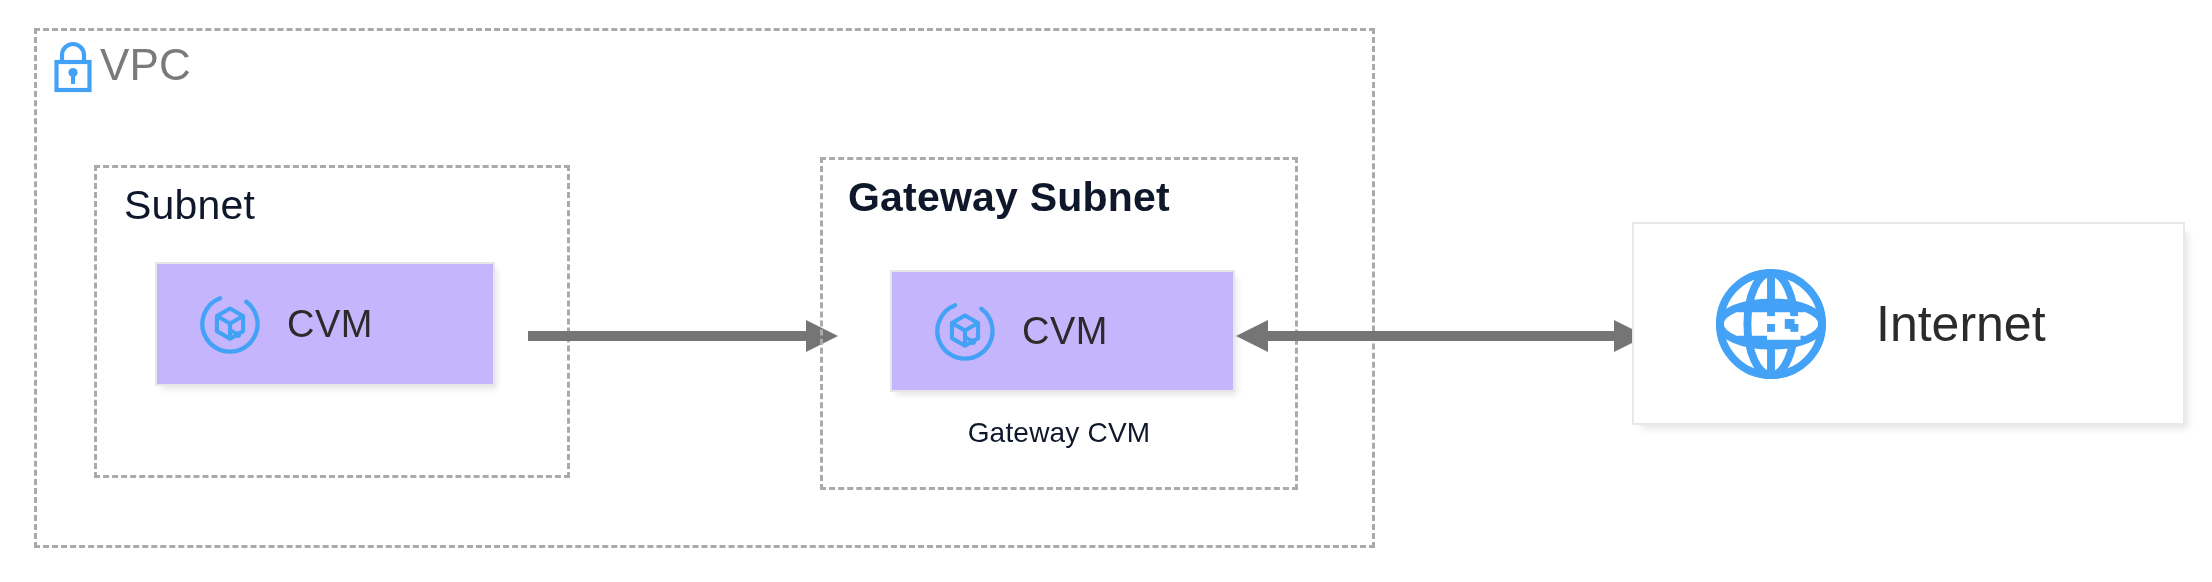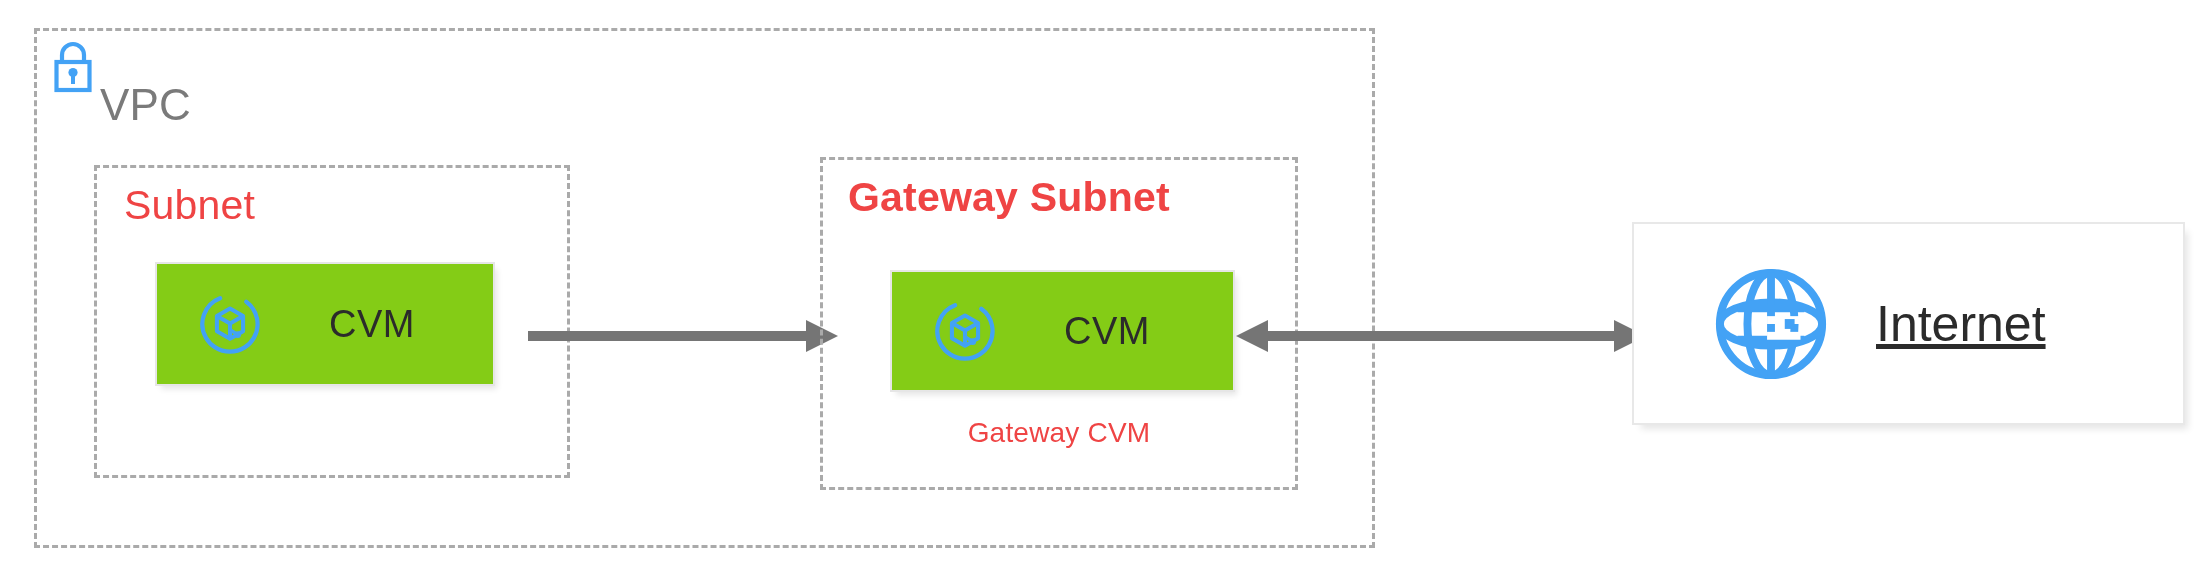--- a/index.html
+++ b/index.html
@@ -28,49 +28,48 @@
     background: transparent;
   }
 
   #vpc-box      { left: 34px;  top: 28px;  width: 1341px; height: 520px; }
   #subnet-box   { left: 94px;  top: 165px; width: 476px;  height: 313px; }
   #gw-subnet-box{ left: 820px; top: 157px; width: 478px;  height: 333px; }
 
   
   .zone-label {
     position: absolute;
-    color: #ef4444;
+    color: #0f172a;
     font-weight: 400;
     white-space: nowrap;
     letter-spacing: 0.2px;
   }
-  #vpc-label        { left: 100px; top: 40px;  font-size: 44px; color: #7a7a7a; margin-top: 40px; }
+  #vpc-label        { left: 100px; top: 40px;  font-size: 44px; color: #7a7a7a; }
   #subnet-label     { left: 124px; top: 182px; font-size: 41px; }
   #gw-subnet-label  { left: 848px; top: 174px; font-size: 41px; font-weight: bold; }
   #gw-cvm-label     { left: 820px; top: 417px; width: 478px; text-align: center; font-size: 28px; }
 
   
   #vpc-lock-icon {
     position: absolute;
     left: 50px;
     top: 40px;
     width: 46px;
     height: 56px;
   }
 
   
   .node-card {
     position: absolute;
-    background: #84cc16;
+    background: #c4b5fd;
     border: 2px solid #e6e6e6;
     box-sizing: border-box;
     box-shadow: 4px 5px 6px -2px rgba(0,0,0,0.10);
     display: flex;
     align-items: center;
-    gap: 42px;
   }
   #subnet-cvm-card { left: 155px; top: 262px; width: 340px; height: 124px; padding-left: 42px; }
   #gw-cvm-card     { left: 890px; top: 270px; width: 345px; height: 122px; padding-left: 42px; }
 
   .cvm-icon {
     width: 62px;
     height: 62px;
     flex: 0 0 auto;
   }
   .cvm-text {
@@ -95,21 +94,20 @@
     display: flex;
     align-items: center;
     padding-left: 78px;
   }
   #internet-globe-icon { width: 118px; height: 118px; flex: 0 0 auto; }
   #internet-text {
     font-size: 50px;
     color: #2b2b2b;
     margin-left: 46px;
     white-space: nowrap;
-    text-decoration: underline;
   }
 
   
   .arrow-svg { position: absolute; overflow: visible; }
   #route-arrow    { left: 528px;  top: 314px; width: 310px; height: 44px; }
   #internet-arrow { left: 1236px; top: 314px; width: 410px; height: 44px; }
 
   #route-table-label {
     position: absolute;
     left: 578px;

